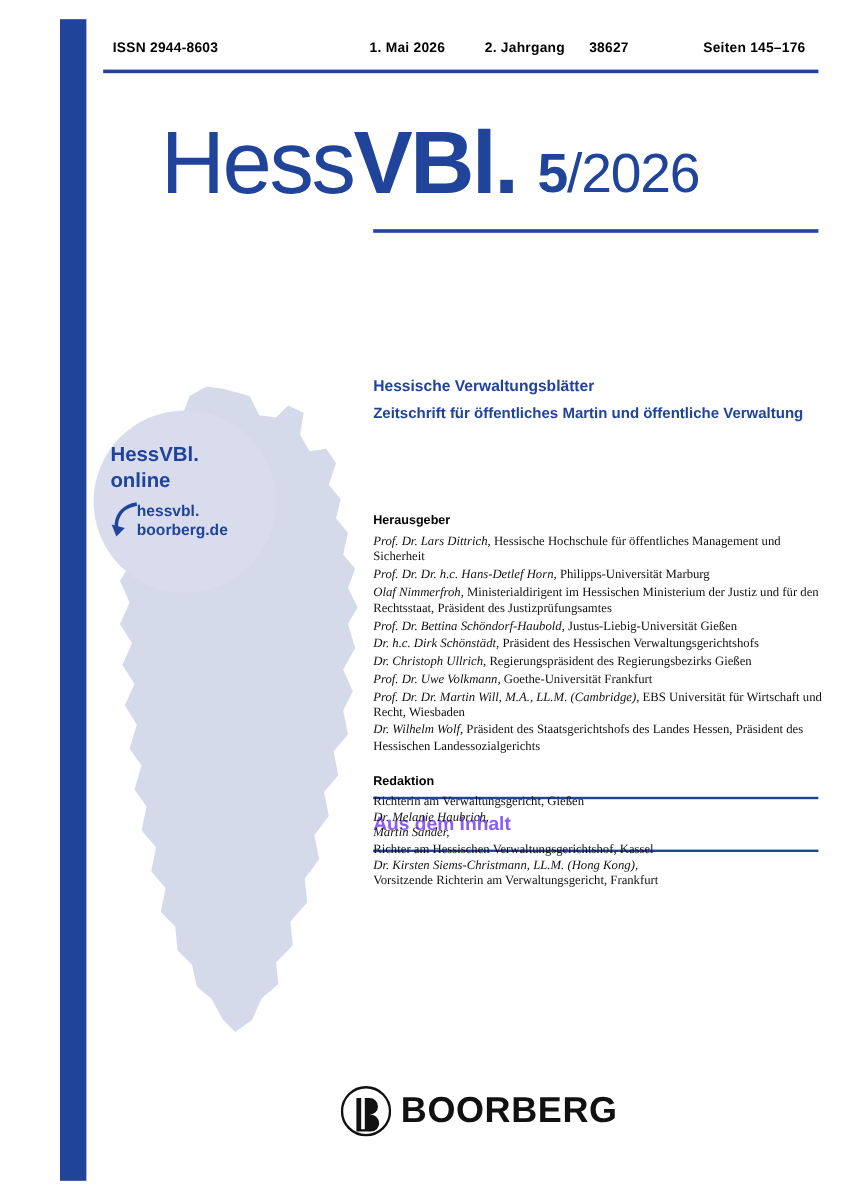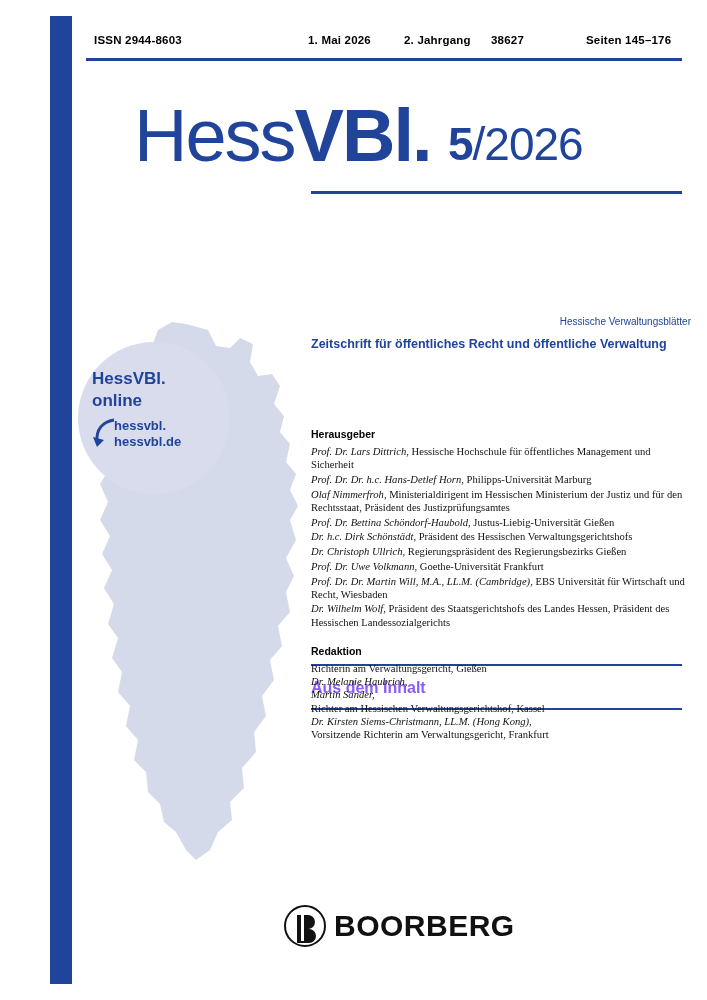--- a/index.html
+++ b/index.html
@@ -97,25 +97,24 @@
     height: 3px;
     background: #20449a;
   }
   
   .subtitle {
     position: absolute;
     left: 225px; top: 190px;
     width: 380px;
   }
   .subtitle .s1 {
-    font-size: 10px;
-    font-weight: normal;
+    font-size: 13px;
+    font-weight: bold;
     color: #20449a;
     line-height: 20px;
-    text-align: right;
   }
   .subtitle .s2 {
     font-size: 12.5px;
     font-weight: bold;
     color: #20449a;
     line-height: 18px;
     margin-top: 3px;
   }
   
   .editors {
@@ -257,21 +256,21 @@
       <span>online</span>
     </div>
     <div class="badge-arrow">
       <svg width="28" height="34" viewBox="0 0 28 34" xmlns="http://www.w3.org/2000/svg">
         <path d="M22 2 C10 4 4 12 5 24" stroke="#20449a" stroke-width="3" fill="none"></path>
         <path d="M1 19 L5 29 L12 22 Z" fill="#20449a"></path>
       </svg>
     </div>
     <div class="badge-t2">
       <span>hessvbl.</span><br>
-      <span>hessvbl.de</span>
+      <span>boorberg.de</span>
     </div>
   </div>
 
   <div class="content">
 
     <div class="meta-row">
       <span class="meta-issn">ISSN 2944-8603</span>
       <span class="meta-date">1. Mai 2026</span>
       <span class="meta-jahrgang">2. Jahrgang</span>
       <span class="meta-num">38627</span>
@@ -280,21 +279,21 @@
     <div class="meta-rule"></div>
 
     <div class="masthead z1">
       <div class="mast-title"><span class="hess">Hess</span><span>VBl.</span></div>
       <div class="mast-issue"><span>5</span><span class="num">/2026</span></div>
     </div>
     <div class="mast-rule"></div>
 
     <div class="subtitle z1">
       <div class="s1">Hessische Verwaltungsblätter</div>
-      <div class="s2">Zeitschrift für öffentliches Recht und öffentliche Verwaltung</div>
+      <div class="s2">Zeitschrift für öffentliches Martin und öffentliche Verwaltung</div>
     </div>
 
     <div class="editors z1">
       <div class="sect-head">Herausgeber</div>
 
       <div class="ed-item"><i>Prof. Dr. Lars Dittrich</i><span>, Hessische Hochschule für öffentliches Management und Sicherheit</span></div>
       <div class="ed-item"><i>Prof. Dr. Dr. h.c. Hans-Detlef Horn</i><span>, Philipps-Universität Marburg</span></div>
       <div class="ed-item"><i>Olaf Nimmerfroh</i><span>, Ministerialdirigent im Hessischen Ministerium der Justiz und für den Rechtsstaat, Präsident des Justizprüfungsamtes</span></div>
       <div class="ed-item"><i>Prof. Dr. Bettina Schöndorf-Haubold</i><span>, Justus-Liebig-Universität Gießen</span></div>
       <div class="ed-item"><i>Dr. h.c. Dirk Schönstädt</i><span>, Präsident des Hessischen Verwaltungsgerichtshofs</span></div>

